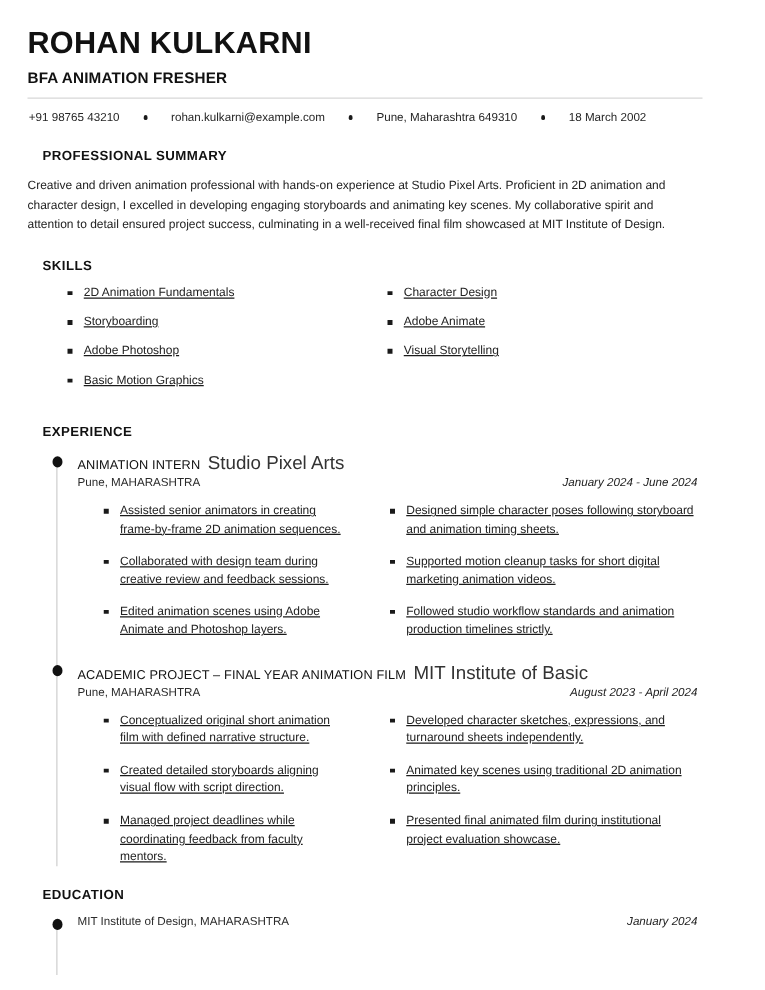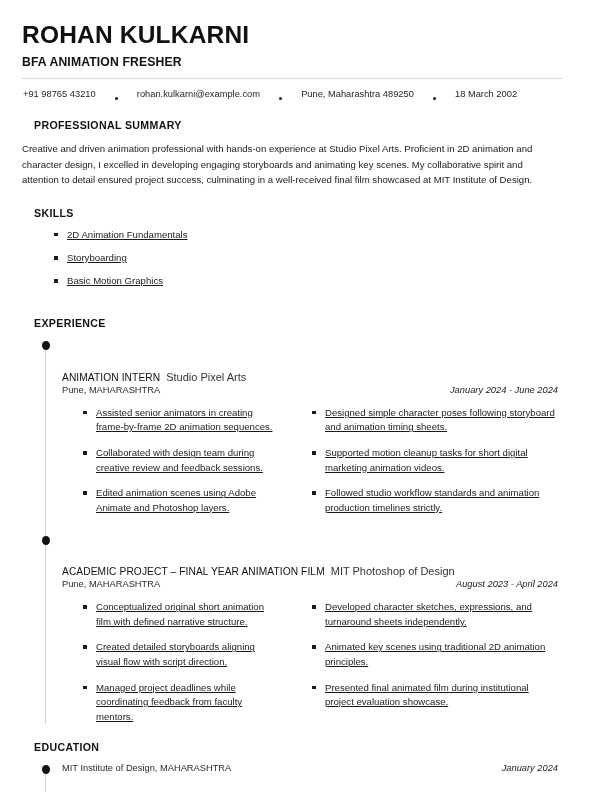--- a/index.html
+++ b/index.html
@@ -40,21 +40,21 @@
     margin: 0 0 9px 0;
     color: #111111;
   }
   .header-rule {
     border: 0;
     border-top: 1px solid #d8d8d8;
     margin: 0 0 9px 0;
   }
   .contact-line {
     display: flex;
-    align-items: flex-end;
+    align-items: center;
     font-size: 9.3px;
     color: #252525;
     line-height: 1.3;
     padding-left: 1px;
   }
   .contact-item { white-space: nowrap; }
   .contact-sep {
     display: inline-block;
     width: 3.2px;
     height: 3.2px;
@@ -145,24 +145,23 @@
     flex-wrap: wrap;
     margin-bottom: 2px;
   }
   .entry-title {
     font-size: 10.2px;
     font-weight: normal;
     letter-spacing: 0.1px;
     color: #111111;
   }
   .entry-org {
-    font-size: 11px;
+    font-size: 15px;
     color: #333333;
     margin-left: 6px;
-    margin-top: 32px;
   }
   .entry-sub {
     display: flex;
     justify-content: space-between;
     align-items: baseline;
     font-size: 9.3px;
     color: #2b2b2b;
     padding-right: 4px;
   }
   .entry-date {
@@ -195,38 +194,44 @@
 
   <div>
     <h1 class="name">ROHAN KULKARNI</h1>
     <div class="role">BFA ANIMATION FRESHER</div>
     <hr class="header-rule">
     <div class="contact-line">
       <span class="contact-item">+91 98765 43210</span>
       <span class="contact-sep"></span>
       <span class="contact-item">rohan.kulkarni@example.com</span>
       <span class="contact-sep"></span>
-      <span class="contact-item">Pune, Maharashtra 489250</span>
+      <span class="contact-item">Pune, Maharashtra 649310</span>
       <span class="contact-sep"></span>
       <span class="contact-item">18 March 2002</span>
     </div>
   </div>
 
   <div class="section">
     <div class="section-title">PROFESSIONAL SUMMARY</div>
     <p class="summary-text">Creative and driven animation professional with hands-on experience at Studio Pixel Arts. Proficient in 2D animation and character design, I excelled in developing engaging storyboards and animating key scenes. My collaborative spirit and attention to detail ensured project success, culminating in a well-received final film showcased at MIT Institute of Design.</p>
   </div>
 
   <div class="section">
     <div class="section-title">SKILLS</div>
     <div class="skills-cols">
       <div class="skills-col left">
         <div class="sq-item">2D Animation Fundamentals</div>
         <div class="sq-item">Storyboarding</div>
+        <div class="sq-item">Adobe Photoshop</div>
         <div class="sq-item">Basic Motion Graphics</div>
+      </div>
+      <div class="skills-col right">
+        <div class="sq-item">Character Design</div>
+        <div class="sq-item">Adobe Animate</div>
+        <div class="sq-item">Visual Storytelling</div>
       </div>
     </div>
   </div>
 
   <div class="section">
     <div class="section-title">EXPERIENCE</div>
     <div class="timeline">
       <div class="tl-line"></div>
 
       <div class="entry">
@@ -250,21 +255,21 @@
             <div class="sq-item">Supported motion cleanup tasks for short digital marketing animation videos.</div>
             <div class="sq-item">Followed studio workflow standards and animation production timelines strictly.</div>
           </div>
         </div>
       </div>
 
       <div class="entry" style="margin-top:18px;">
         <span class="tl-dot"></span>
         <div class="entry-head">
           <span class="entry-title">ACADEMIC PROJECT – FINAL YEAR ANIMATION FILM</span>
-          <span class="entry-org">MIT Photoshop of Design</span>
+          <span class="entry-org">MIT Institute of Basic</span>
         </div>
         <div class="entry-sub">
           <span>Pune, MAHARASHTRA</span>
           <span class="entry-date">August 2023 - April 2024</span>
         </div>
         <div class="bullet-cols">
           <div class="bullet-col left">
             <div class="sq-item">Conceptualized original short animation film with defined narrative structure.</div>
             <div class="sq-item">Created detailed storyboards aligning visual flow with script direction.</div>
             <div class="sq-item">Managed project deadlines while coordinating feedback from faculty mentors.</div>

